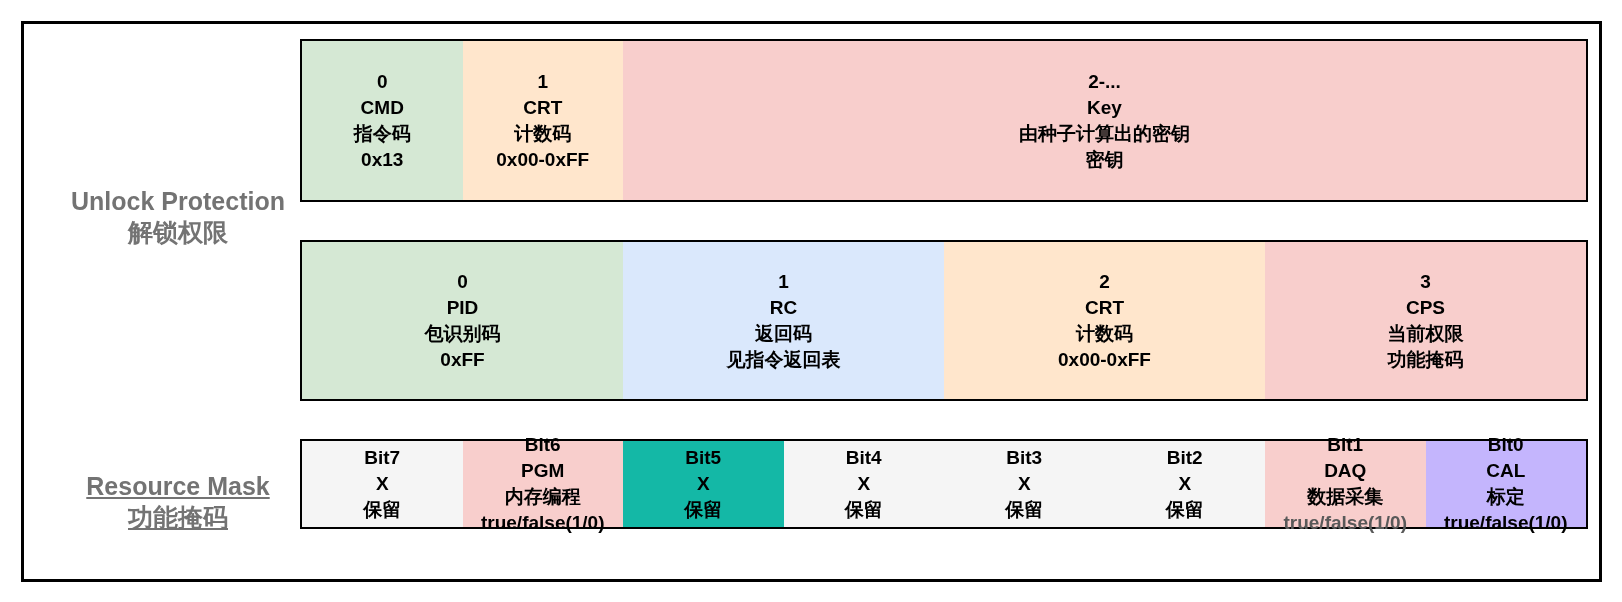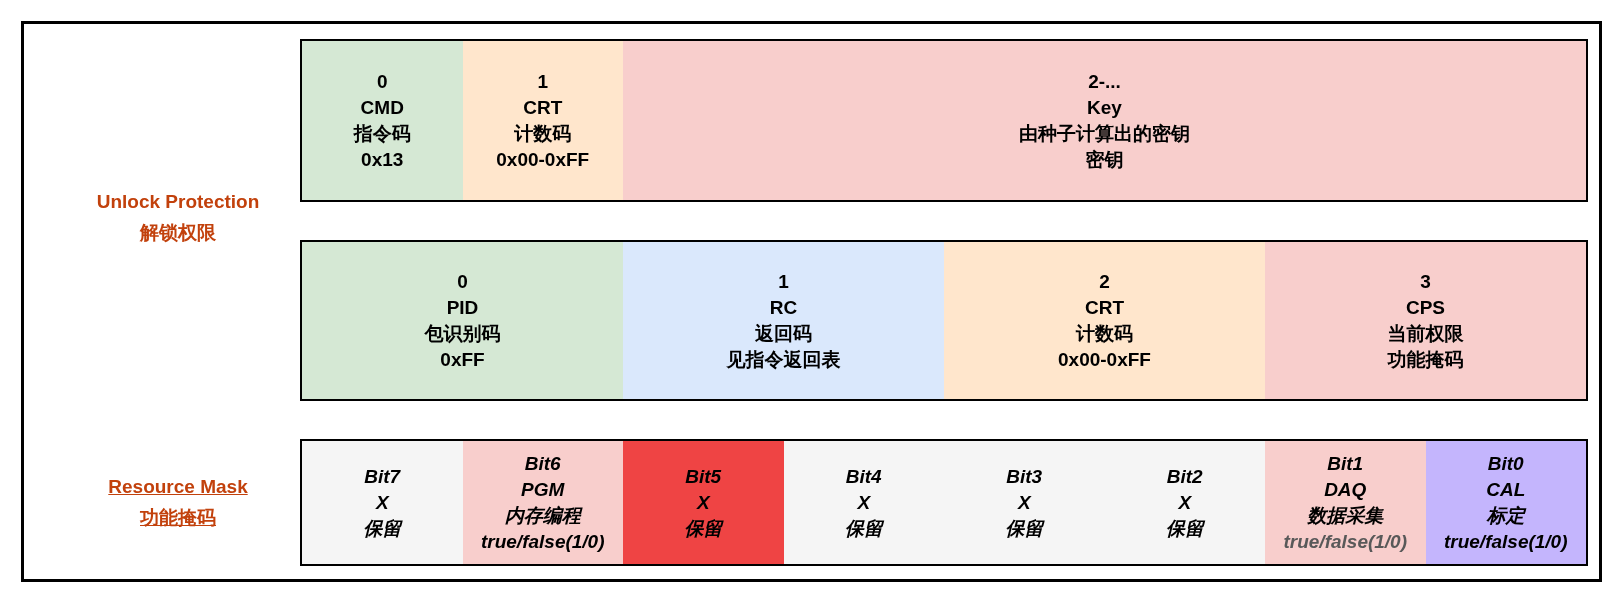--- a/index.html
+++ b/index.html
@@ -18,38 +18,38 @@
     border: 3px solid #000;
     box-sizing: border-box;
     background: #ffffff;
   }
   .side-label {
     position: absolute;
     left: 40px;
     width: 276px;
     text-align: center;
     font-weight: bold;
-    font-size: 19px;
+    font-size: 25px;
     line-height: 31px;
-    color: #c2410c;
+    color: #737373;
   }
   #label-0 { top: 186px; }
   #label-1 { top: 471px; text-decoration: underline; }
   .bar-row {
     position: absolute;
     left: 300px;
     width: 1288px;
     display: flex;
     border: 2px solid #000;
     box-sizing: border-box;
     background: #ffffff;
   }
   #row-0 { top: 39px;  height: 163px; }
   #row-1 { top: 240px; height: 161px; }
-  #row-2 { top: 439px; height: 127px; font-style: italic; }
+  #row-2 { top: 439px; height: 90px; }
   .cell {
     flex-basis: 0;
     min-width: 0;
     display: flex;
     align-items: center;
     justify-content: center;
     text-align: center;
   }
   .cell-text {
     font-weight: bold;
@@ -145,21 +145,21 @@
         </div>
       </div>
       <div class="cell" style="flex-grow: 1; background: rgb(248, 206, 204);">
         <div class="cell-text">
           <div>Bit6</div>
           <div>PGM</div>
           <div>内存编程</div>
           <div>true/false(1/0)</div>
         </div>
       </div>
-      <div class="cell" style="flex-grow: 1; background: #ef4444;">
+      <div class="cell" style="flex-grow: 1; background: #14b8a6;">
         <div class="cell-text">
           <div>Bit5</div>
           <div>X</div>
           <div>保留</div>
         </div>
       </div>
       <div class="cell" style="flex-grow: 1; background: rgb(245, 245, 245);">
         <div class="cell-text">
           <div>Bit4</div>
           <div>X</div>

